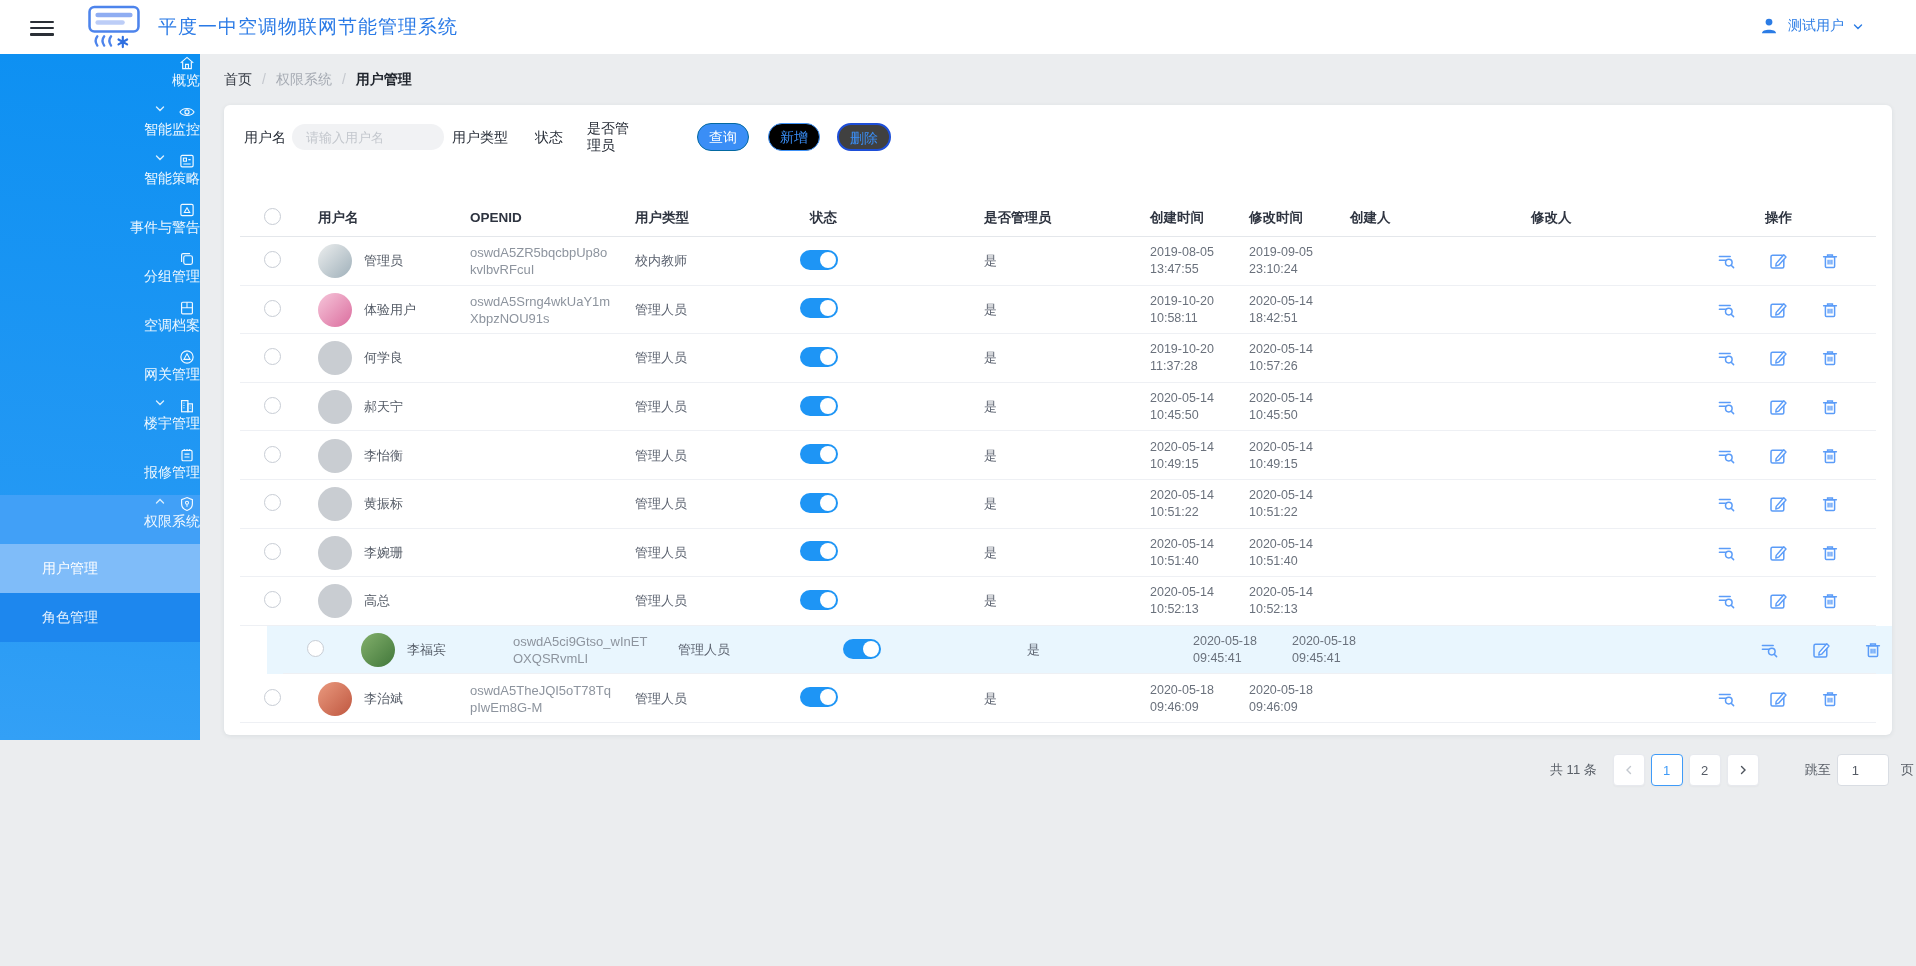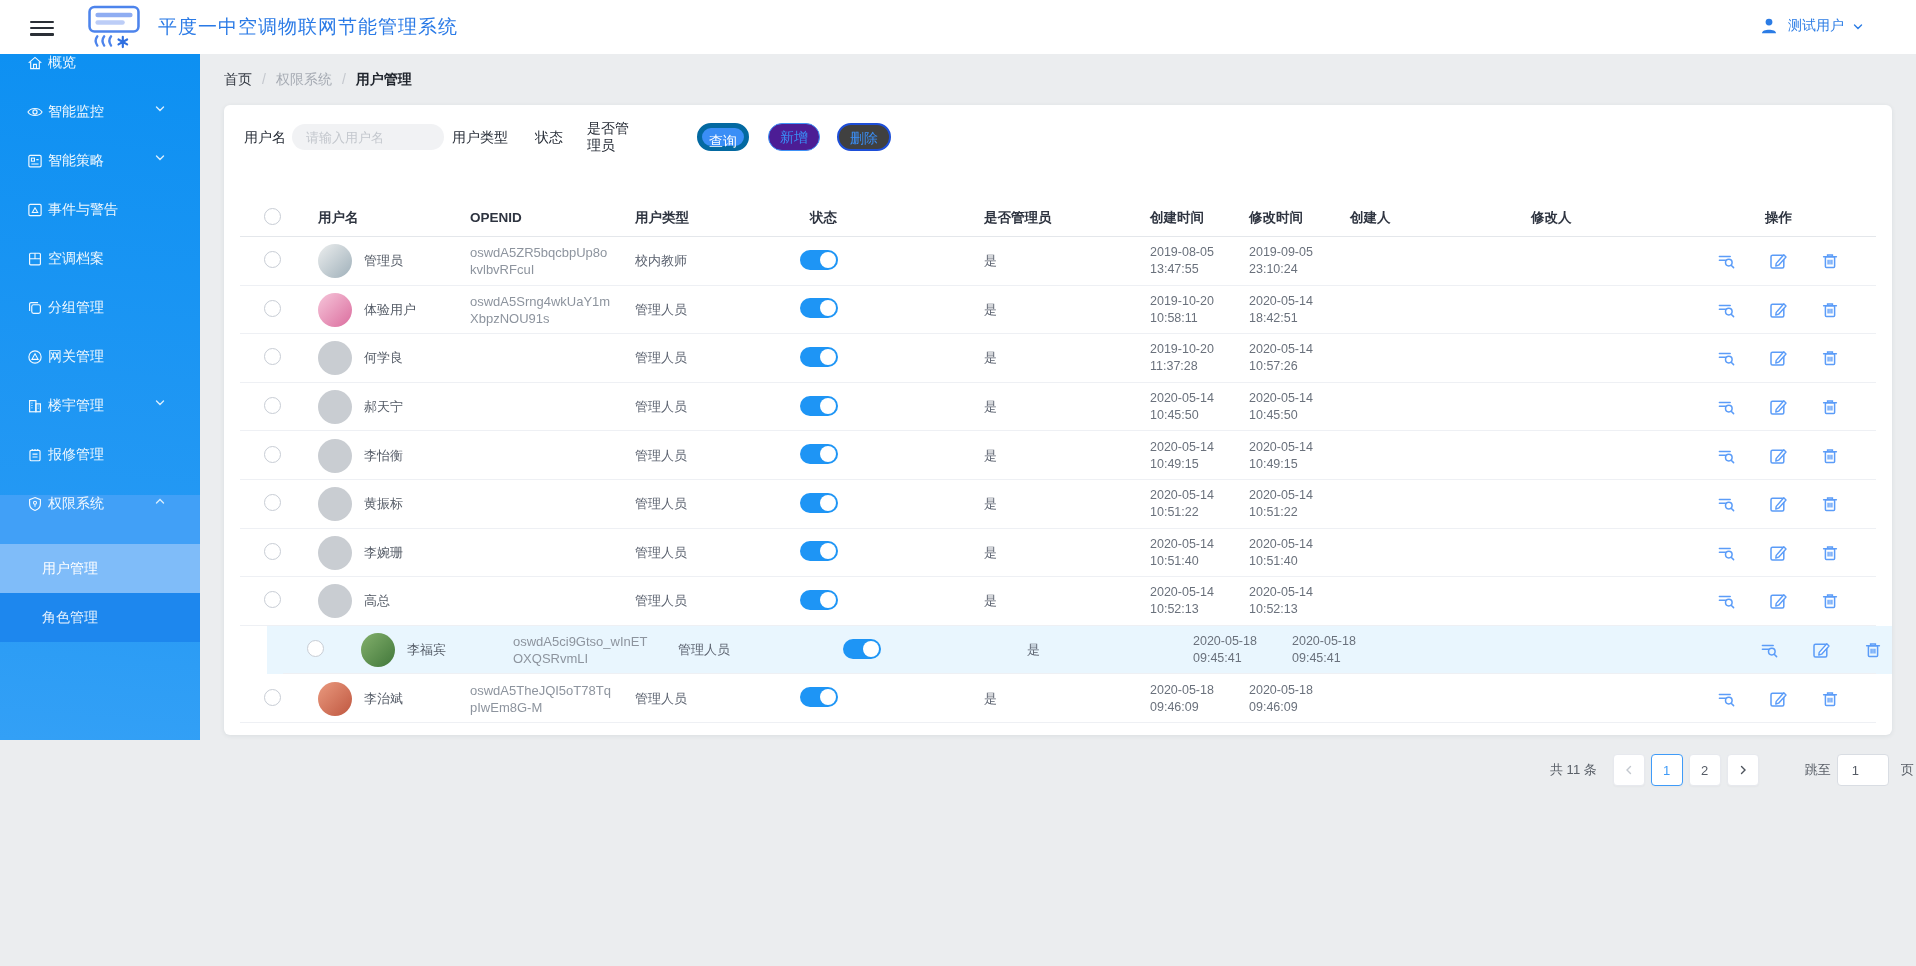--- a/index.html
+++ b/index.html
@@ -15,21 +15,21 @@
   .hamburger i{display:block;height:2.6px;background:#2a2f36;margin:3.6px 0;border-radius:1px;}
   .logo{position:absolute;left:80px;top:4px;width:68px;height:47px;}
   .app-title{position:absolute;left:158px;top:0;height:54px;line-height:54px;font-size:19px;color:#2a7ae6;letter-spacing:1px;}
   .userbox{position:absolute;right:52px;top:0;height:52px;display:flex;align-items:center;gap:8px;cursor:pointer;}
   .userbox .p-icon{width:22px;height:22px;color:#2b7ce5;}
   .userbox .uname-top{font-size:14px;color:#2b7ce5;}
   .userbox .chev{width:12px;height:12px;color:#2b7ce5;margin-top:2px;}
   svg{display:block;width:100%;height:100%;}
   
   .sidebar{position:absolute;left:0;top:54px;width:200px;height:686px;background:linear-gradient(185deg,#0d90f2 0%,#2599f4 70%,#33a0f6 100%);z-index:4;}
-  .sb-item{position:relative;height:49px;display:flex;align-items:flex-start;padding-left:26px;box-sizing:border-box;cursor:pointer;}
+  .sb-item{position:relative;height:49px;display:flex;align-items:flex-end;padding-left:8px;box-sizing:border-box;cursor:pointer;flex-direction:column;}
   .sb-item.section{background:#41a0f7;}
   .sb-icon{width:18px;height:18px;color:#f2f9ff;margin-right:4px;flex:none;}
   .sb-label{font-size:14px;color:rgba(255,255,255,.93);}
   .sb-chevron{position:absolute;right:34px;width:12px;height:12px;color:#d8edfd;}
   .sb-badge{position:absolute;left:38px;top:40px;width:15px;height:9px;border-radius:50%;background:#f1bc3e;transform:rotate(-6deg);}
   .sub-item{height:49px;display:flex;align-items:center;padding-left:42px;box-sizing:border-box;font-size:14px;color:rgba(255,255,255,.9);background:#1d87ee;cursor:pointer;}
   .sub-item.active{background:#7fbcf9;color:#ffffff;}
   
   .breadcrumb{position:absolute;left:224px;top:68px;height:22px;line-height:22px;font-size:14px;display:flex;gap:10px;z-index:3;}
   .bc-home{color:#343a43;cursor:pointer;}
@@ -40,22 +40,22 @@
   .card{position:absolute;left:224px;top:105px;width:1668px;height:630px;background:#fff;border-radius:6px;box-shadow:0 1px 5px rgba(31,45,61,.08);z-index:3;text-decoration:underline;}
   
   .f-label{position:absolute;top:17px;height:30px;line-height:30px;font-size:14px;color:#272d37;}
   .f-username{left:20px;}
   .f-type{left:228px;}
   .f-status{left:311px;}
   .f-admin{left:363px;width:50px;top:15px;line-height:17px;height:34px;}
   .f-input{position:absolute;left:68px;top:19px;width:124px;height:26px;border:none;outline:none;border-radius:13px;background:#f1f2f4;padding:0 14px 0 14px;font-size:13px;color:#50565e;}
   .f-input::placeholder{color:#c3c7cd;}
   .btn{position:absolute;top:18px;height:28px;width:52px;border-radius:14px;font-size:14px;line-height:26px;text-align:center;cursor:pointer;box-sizing:border-box;}
-  .btn-search{left:473px;background:#3a8ef6;color:#fff;border:5px solid #0369a1;}
-  .btn-add{left:544px;background:#4c1d95;color:#3a8ef6;border:1px solid #3f92f7;}
+  .btn-search{left:473px;background:#3a8ef6;color:#fff;border:1px solid #0369a1;}
+  .btn-add{left:544px;background:#000000;color:#3a8ef6;border:1px solid #3f92f7;}
   .btn-delete{left:613px;width:54px;background:#404040;color:#3a8ef6;border:2px solid #1d4ed8;}
   
   .grid-row{display:grid;grid-template-columns:76px 152px 165px 175px 174px 166px 99px 101px 181px 169px 210px;align-items:center;}
   .thead{position:absolute;left:0;top:93px;width:1668px;height:39px;}
   .thead .th{font-size:13.5px;font-weight:700;color:#2e3440;padding-left:18px;}
   .thead .th.c0{padding-left:0;}
   .thead .th.c10{padding-left:83px;}
   .thead::after{content:"";position:absolute;left:16px;right:16px;bottom:0;border-bottom:1px solid #e4e7eb;}
   .tbody{position:absolute;left:0;top:132px;width:1668px;}
   .trow{height:48.6px;position:relative;}
@@ -170,34 +170,34 @@
           <svg viewBox="0 0 20 20">
             <rect x="3.2" y="3.8" width="13.6" height="12.4" rx="1.5" fill="none" stroke="currentColor" stroke-width="1.3"></rect>
             <path d="M7 12.8 L10 7.6 L13 12.8 Z" fill="none" stroke="currentColor" stroke-width="1.2"></path>
           </svg>
         </span>
         <span class="sb-label">事件与警告</span>
       </div>
       <div class="sb-item">
         <span class="sb-icon">
           <svg viewBox="0 0 20 20">
+            <rect x="6.4" y="6.4" width="9.6" height="9.6" rx="2" fill="none" stroke="currentColor" stroke-width="1.3"></rect>
+            <path d="M4 13.4 V5.6 A1.6 1.6 0 0 1 5.6 4 H13.4" fill="none" stroke="currentColor" stroke-width="1.3"></path>
+          </svg>
+        </span>
+        <span class="sb-label">分组管理</span>
+      </div>
+      <div class="sb-item">
+        <span class="sb-icon">
+          <svg viewBox="0 0 20 20">
             <rect x="4" y="3.6" width="12" height="13" rx="1.2" fill="none" stroke="currentColor" stroke-width="1.3"></rect>
             <path d="M10 3.6 V9.8 M4 9.8 H16" fill="none" stroke="currentColor" stroke-width="1.2"></path>
           </svg>
         </span>
         <span class="sb-label">空调档案</span>
-      </div>
-      <div class="sb-item">
-        <span class="sb-icon">
-          <svg viewBox="0 0 20 20">
-            <rect x="6.4" y="6.4" width="9.6" height="9.6" rx="2" fill="none" stroke="currentColor" stroke-width="1.3"></rect>
-            <path d="M4 13.4 V5.6 A1.6 1.6 0 0 1 5.6 4 H13.4" fill="none" stroke="currentColor" stroke-width="1.3"></path>
-          </svg>
-        </span>
-        <span class="sb-label">分组管理</span>
       </div>
       <div class="sb-item">
         <span class="sb-icon">
           <svg viewBox="0 0 20 20">
             <circle cx="10" cy="10" r="6.8" fill="none" stroke="currentColor" stroke-width="1.3"></circle>
             <path d="M10 6.4 L13.4 12.6 H6.6 Z" fill="none" stroke="currentColor" stroke-width="1.2"></path>
           </svg>
         </span>
         <span class="sb-label">网关管理</span>
       </div>

